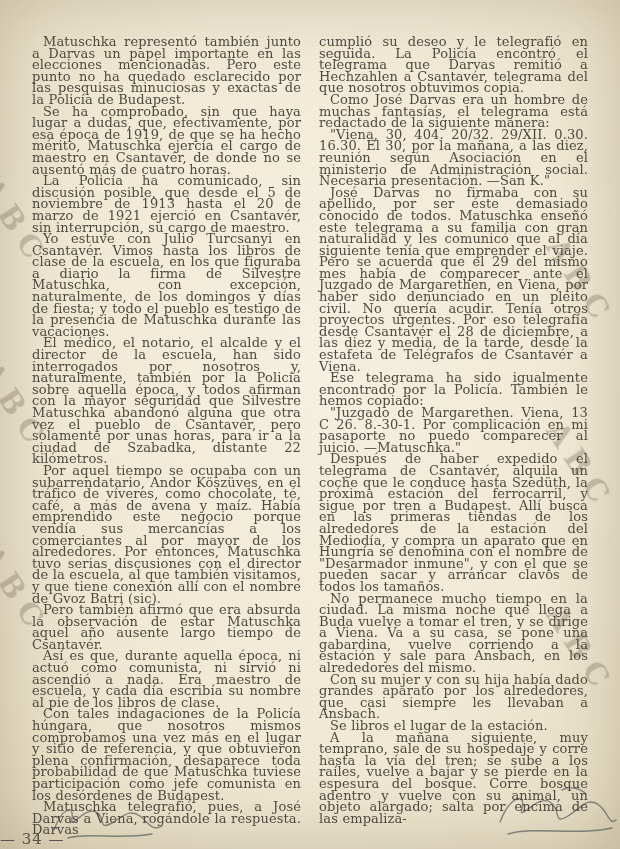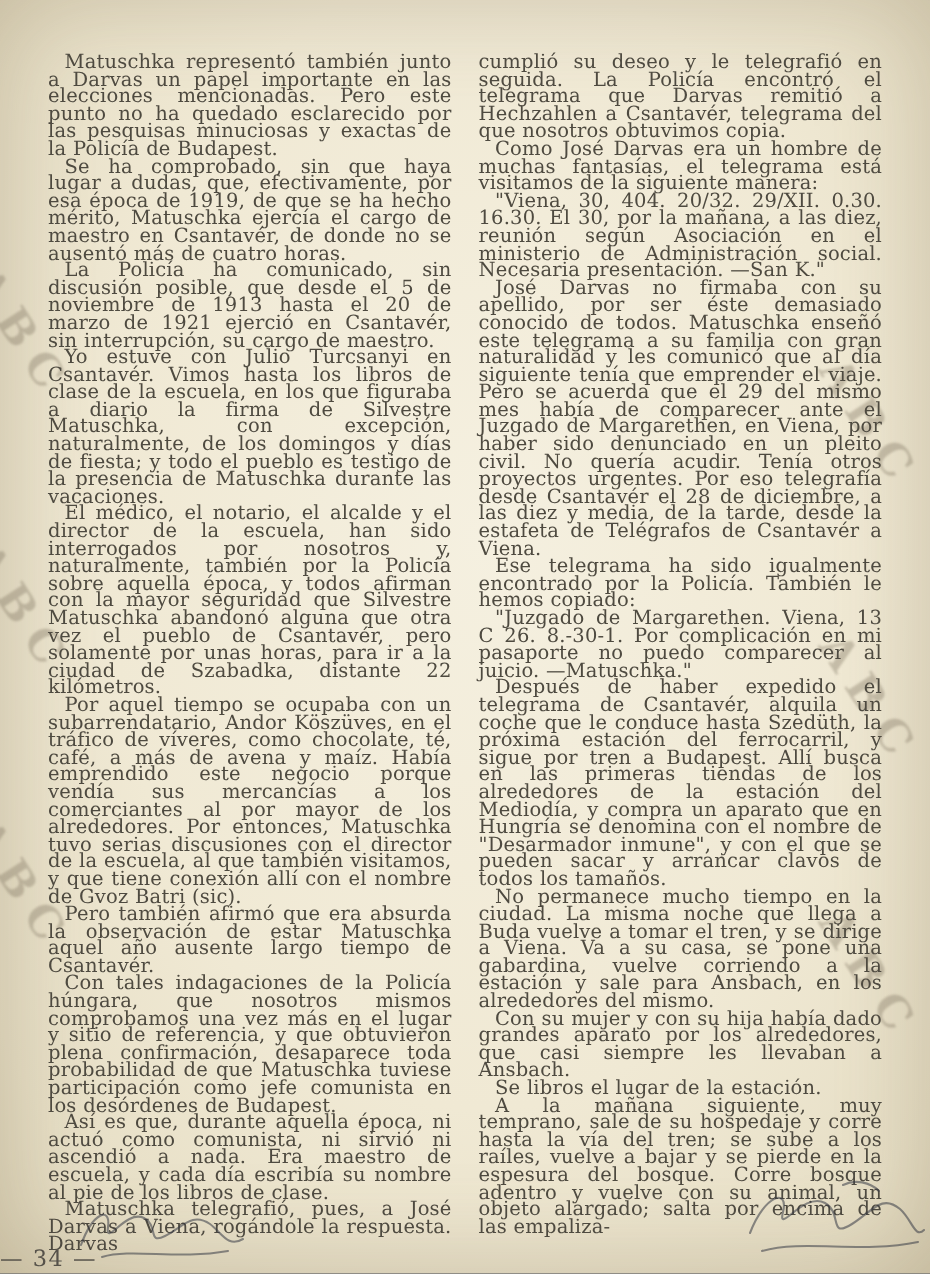--- a/index.html
+++ b/index.html
@@ -75,27 +75,27 @@
 
   <div class="columns">
     <div class="col">
         <p class="para">Matuschka representó también junto a Darvas un papel importante en las elecciones mencionadas. Pero este punto no ha quedado esclarecido por las pesquisas minuciosas y exactas de la Policía de Budapest.</p>
         <p class="para">Se ha comprobado, sin que haya lugar a dudas, que, efectivamente, por esa época de 1919, de que se ha hecho mérito, Matuschka ejercía el cargo de maestro en Csantavér, de donde no se ausentó más de cuatro horas.</p>
         <p class="para">La Policía ha comunicado, sin discusión posible, que desde el 5 de noviembre de 1913 hasta el 20 de marzo de 1921 ejerció en Csantavér, sin interrupción, su cargo de maestro.</p>
         <p class="para">Yo estuve con Julio Turcsanyi en Csantavér. Vimos hasta los libros de clase de la escuela, en los que figuraba a diario la firma de Silvestre Matuschka, con excepción, naturalmente, de los domingos y días de fiesta; y todo el pueblo es testigo de la presencia de Matuschka durante las vacaciones.</p>
         <p class="para">El médico, el notario, el alcalde y el director de la escuela, han sido interrogados por nosotros y, naturalmente, también por la Policía sobre aquella época, y todos afirman con la mayor seguridad que Silvestre Matuschka abandonó alguna que otra vez el pueblo de Csantavér, pero solamente por unas horas, para ir a la ciudad de Szabadka, distante 22 kilómetros.</p>
         <p class="para">Por aquel tiempo se ocupaba con un subarrendatario, Andor Köszüves, en el tráfico de víveres, como chocolate, té, café, a más de avena y maíz. Había emprendido este negocio porque vendía sus mercancías a los comerciantes al por mayor de los alrededores. Por entonces, Matuschka tuvo serias discusiones con el director de la escuela, al que también visitamos, y que tiene conexión allí con el nombre de Gvoz Batri (sic).</p>
         <p class="para">Pero también afirmó que era absurda la observación de estar Matuschka aquel año ausente largo tiempo de Csantavér.</p>
+        <p class="para">Así es que, durante aquella época, ni actuó como comunista, ni sirvió ni ascendió a nada. Era maestro de escuela, y cada día escribía su nombre al pie de los libros de clase.</p>
         <p class="para">Con tales indagaciones de la Policía húngara, que nosotros mismos comprobamos una vez más en el lugar y sitio de referencia, y que obtuvieron plena confirmación, desaparece toda probabilidad de que Matuschka tuviese participación como jefe comunista en los desórdenes de Budapest.</p>
-        <p class="para">Así es que, durante aquella época, ni actuó como comunista, ni sirvió ni ascendió a nada. Era maestro de escuela, y cada día escribía su nombre al pie de los libros de clase.</p>
         <p class="para">Matuschka telegrafió, pues, a José Darvas a Viena, rogándole la respuesta. Darvas</p>
       </div>
     <div class="col">
         <p class="para no-indent">cumplió su deseo y le telegrafió en seguida. La Policía encontró el telegrama que Darvas remitió a Hechzahlen a Csantavér, telegrama del que nosotros obtuvimos copia.</p>
-        <p class="para">Como José Darvas era un hombre de muchas fantasías, el telegrama está visitamos de la siguiente manera:</p>
+        <p class="para">Como José Darvas era un hombre de muchas fantasías, el telegrama está redactado de la siguiente manera:</p>
         <p class="para">"Viena, 30, 404. 20/32. 29/XII. 0.30. 16.30. El 30, por la mañana, a las diez, reunión según Asociación en el ministerio de Administración social. Necesaria presentación. —San K."</p>
         <p class="para">José Darvas no firmaba con su apellido, por ser éste demasiado conocido de todos. Matuschka enseñó este telegrama a su familia con gran naturalidad y les comunicó que al día siguiente tenía que emprender el viaje. Pero se acuerda que el 29 del mismo mes había de comparecer ante el Juzgado de Margarethen, en Viena, por haber sido denunciado en un pleito civil. No quería acudir. Tenía otros proyectos urgentes. Por eso telegrafía desde Csantavér el 28 de diciembre, a las diez y media, de la tarde, desde la estafeta de Telégrafos de Csantavér a Viena.</p>
         <p class="para">Ese telegrama ha sido igualmente encontrado por la Policía. También le hemos copiado:</p>
         <p class="para">"Juzgado de Margarethen. Viena, 13 C 26. 8.-30-1. Por complicación en mi pasaporte no puedo comparecer al juicio. —Matuschka."</p>
         <p class="para">Después de haber expedido el telegrama de Csantavér, alquila un coche que le conduce hasta Szedüth, la próxima estación del ferrocarril, y sigue por tren a Budapest. Allí busca en las primeras tiendas de los alrededores de la estación del Mediodía, y compra un aparato que en Hungría se denomina con el nombre de "Desarmador inmune", y con el que se pueden sacar y arrancar clavos de todos los tamaños.</p>
         <p class="para">No permanece mucho tiempo en la ciudad. La misma noche que llega a Buda vuelve a tomar el tren, y se dirige a Viena. Va a su casa, se pone una gabardina, vuelve corriendo a la estación y sale para Ansbach, en los alrededores del mismo.</p>
         <p class="para">Con su mujer y con su hija había dado grandes aparato por los alrededores, que casi siempre les llevaban a Ansbach.</p>
         <p class="para">Se libros el lugar de la estación.</p>
         <p class="para">A la mañana siguiente, muy temprano, sale de su hospedaje y corre hasta la vía del tren; se sube a los raíles, vuelve a bajar y se pierde en la espesura del bosque. Corre bosque adentro y vuelve con su animal, un objeto alargado; salta por encima de las empaliza-</p>
       </div>

